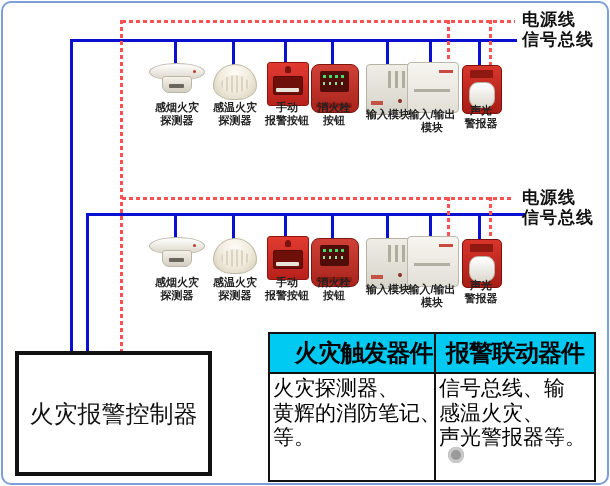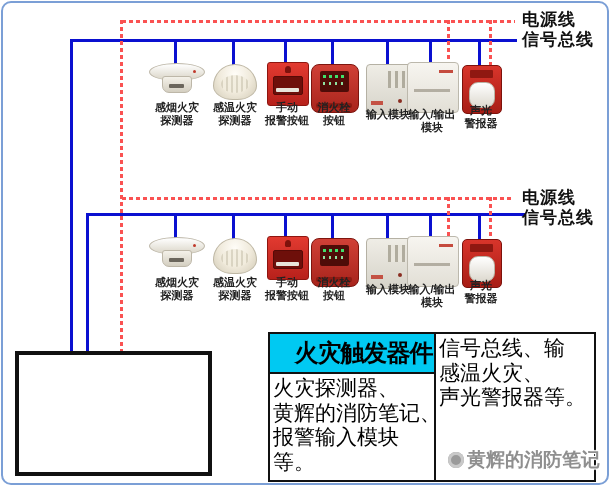--- a/index.html
+++ b/index.html
@@ -208,38 +208,38 @@
   <div class="dev-label" style="left:292px;top:276px;"><span>消火栓</span><br><span>按钮</span></div>
   <div class="dev-label" style="left:346px;top:283px;"><span>输入模块</span></div>
   <div class="dev-label" style="left:390px;top:283px;"><span>输入/输出</span><br><span>模块</span></div>
   <div class="dev-label" style="left:439px;top:279px;"><span>声光</span><br><span>警报器</span></div>
 
   <div class="v-bus" style="left:70px;top:39px;height:312px;"></div>
   <div class="v-bus" style="left:86px;top:213px;height:138px;"></div>
   <div class="v-pwr" style="left:120px;top:20px;height:331px;"></div>
 
   <div class="controller">
+    <div class="t">火灾报警控制器</div>
   </div>
 
   <div class="info-box" style="left:268px;width:191px;">
     <div class="hd">火灾触发器件</div>
     <div class="bd">
       <span>火灾探测器、</span>
       <span>黄辉的消防笔记、</span>
-      <span>报警输入模块</span>
       <span>等。</span>
     </div>
   </div>
   <div class="info-box" style="left:434px;width:162px;">
+    <div class="hd">报警联动器件</div>
     <div class="bd">
       <span>信号总线、输</span>
       <span>感温火灾、</span>
       <span>声光警报器等。</span>
     </div>
   </div>
 
   <div class="watermark">
     <span class="wm-icon"></span>
-    <span class="wm-text">黄辉的消防笔记</span>
   </div>
 
   <div class="outer-frame"></div>
 </div>
 
 </body></html>

